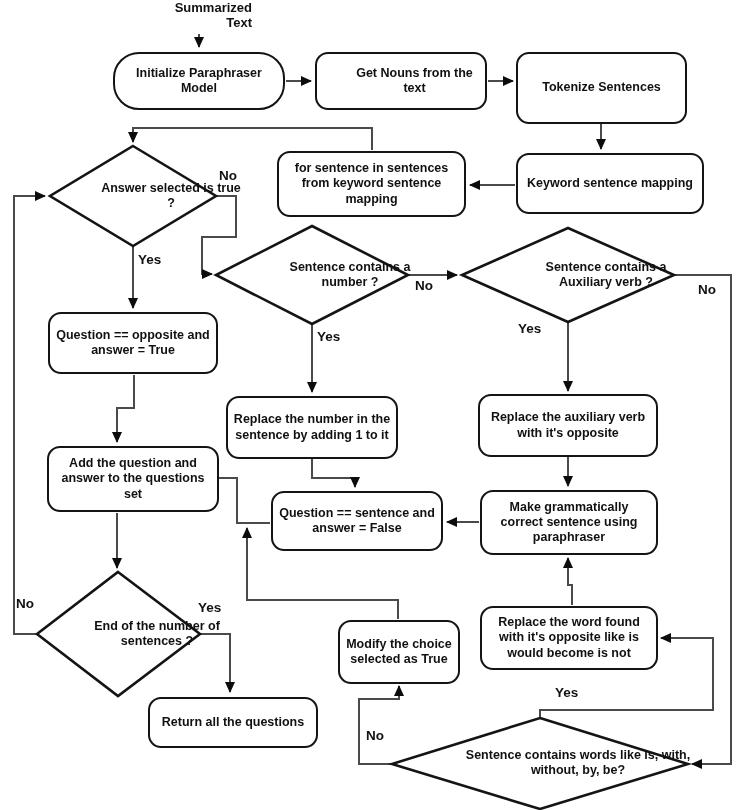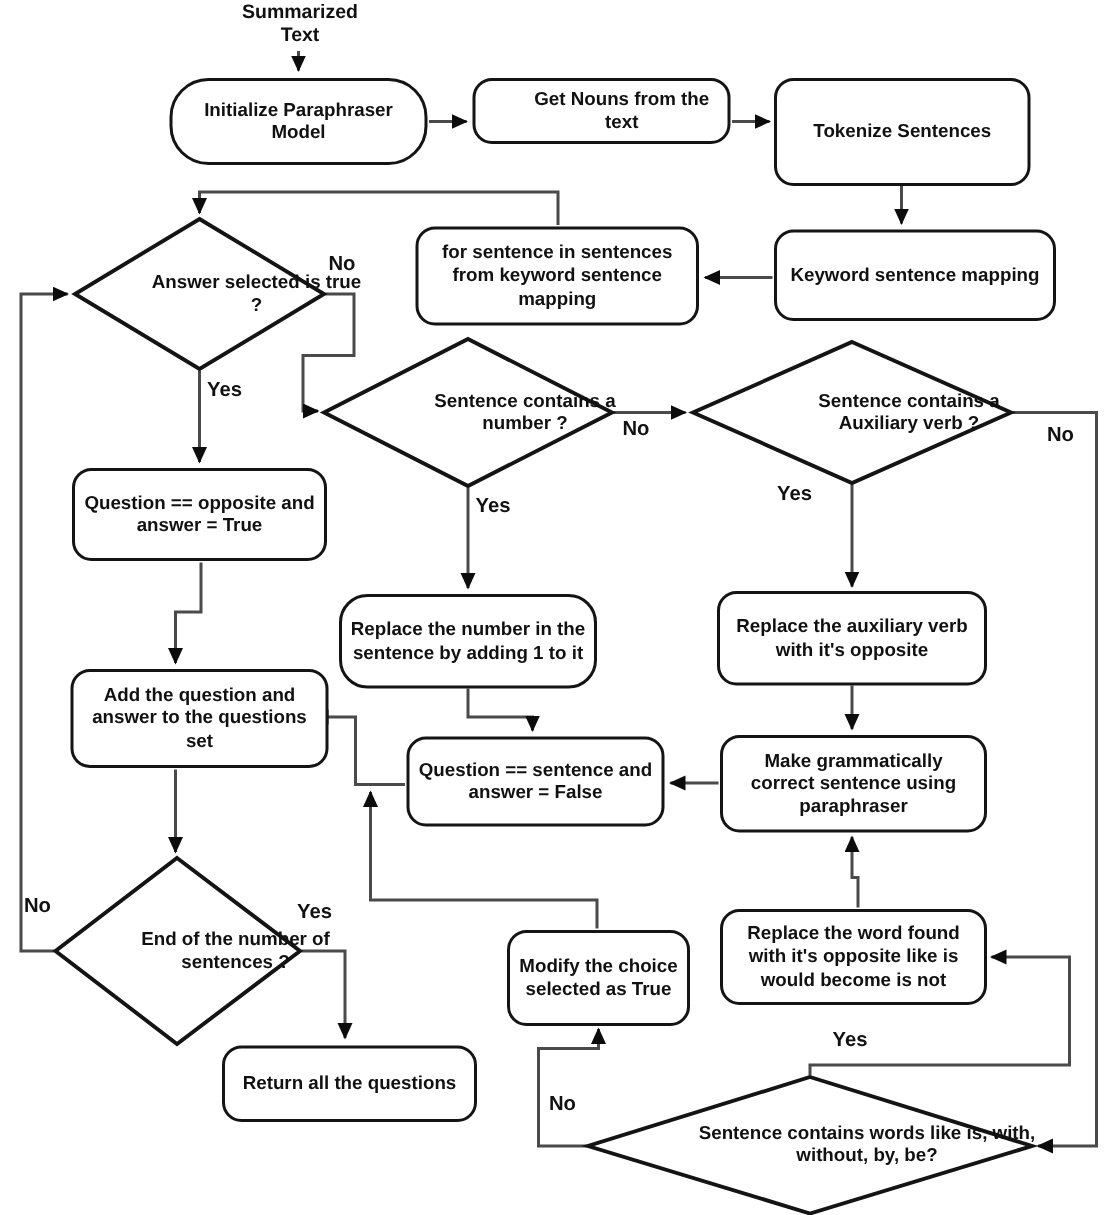--- a/index.html
+++ b/index.html
@@ -11,21 +11,21 @@
   .box{
     position:absolute;box-sizing:border-box;background:#fff;border:2.5px solid #141414;
     border-radius:13px;display:flex;align-items:center;justify-content:center;
     text-align:center;font-size:12.5px;font-weight:700;line-height:1.22;padding:2px 5px;
   }
   .dtext{
     position:absolute;display:flex;align-items:center;justify-content:center;
     text-align:center;font-size:12.5px;font-weight:700;line-height:1.22;margin-left:38px;
   }
   .freelabel{
-    position:absolute;text-align:center;font-size:13px;font-weight:700;line-height:1.15;
+    position:absolute;text-align:right;font-size:13px;font-weight:700;line-height:1.15;
   }
   .elabel{position:absolute;font-size:13.5px;font-weight:700;}
   .wire{fill:none;stroke:#4a4a4a;stroke-width:2;}
   .shape{fill:#ffffff;stroke:#141414;stroke-width:2.6;}
 </style>
 </head>
 <body>
 
 <div id="canvas">
 
@@ -69,35 +69,35 @@
       <polygon class="shape" points="568,228 674,275 568,322 462,275"></polygon>
       <polygon class="shape" points="118,572 200,634 118,696 37,634"></polygon>
       <polygon class="shape" points="540,718 688,764 540,809 392,764"></polygon>
     </g>
   </svg>
 
   <div class="freelabel" style="left:148px;top:1px;width:104px;">Summarized Text</div>
 
   <div class="box" style="left:113px;top:52px;width:172px;height:58px;border-radius:26px;">Initialize Paraphraser Model</div>
 
-  <div class="box" style="left:315px;top:52px;width:172px;height:44px;padding-left:32px;">Get Nouns from the text</div>
+  <div class="box" style="left:315px;top:52px;width:172px;height:58px;padding-left:32px;">Get Nouns from the text</div>
 
   <div class="box" style="left:516px;top:52px;width:171px;height:72px;">Tokenize Sentences</div>
 
   <div class="box" style="left:516px;top:153px;width:188px;height:61px;">Keyword sentence mapping</div>
 
   <div class="box" style="left:277px;top:151px;width:189px;height:66px;">for sentence in sentences from keyword sentence mapping</div>
 
   <div class="box" style="left:48px;top:312px;width:170px;height:62px;">Question == opposite and answer = True</div>
 
   <div class="box" style="left:32px;top:446px;width:172px;height:66px;margin-left:15px;">Add the question and answer to the questions set</div>
 
   <div class="box" style="left:148px;top:697px;width:170px;height:51px;">Return all the questions</div>
 
-  <div class="box" style="left:226px;top:396px;width:172px;height:63px;border-radius:19px;">Replace the number in the sentence by adding 1 to it</div>
+  <div class="box" style="left:226px;top:396px;width:172px;height:63px;">Replace the number in the sentence by adding 1 to it</div>
 
   <div class="box" style="left:271px;top:491px;width:172px;height:60px;">Question == sentence and answer = False</div>
 
   <div class="box" style="left:338px;top:620px;width:122px;height:64px;">Modify the choice selected as True</div>
 
   <div class="box" style="left:478px;top:394px;width:180px;height:63px;">Replace the auxiliary verb with it's opposite</div>
 
   <div class="box" style="left:480px;top:490px;width:178px;height:65px;">Make grammatically correct sentence using paraphraser</div>
 
   <div class="box" style="left:480px;top:606px;width:178px;height:64px;">Replace the word found with it's opposite like is would become is not</div>

